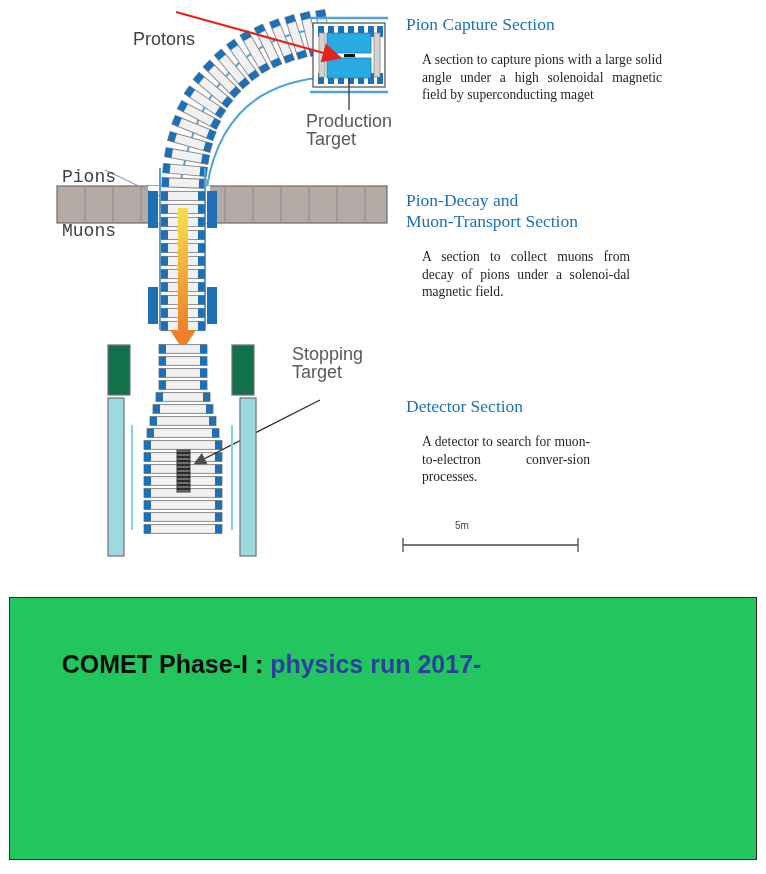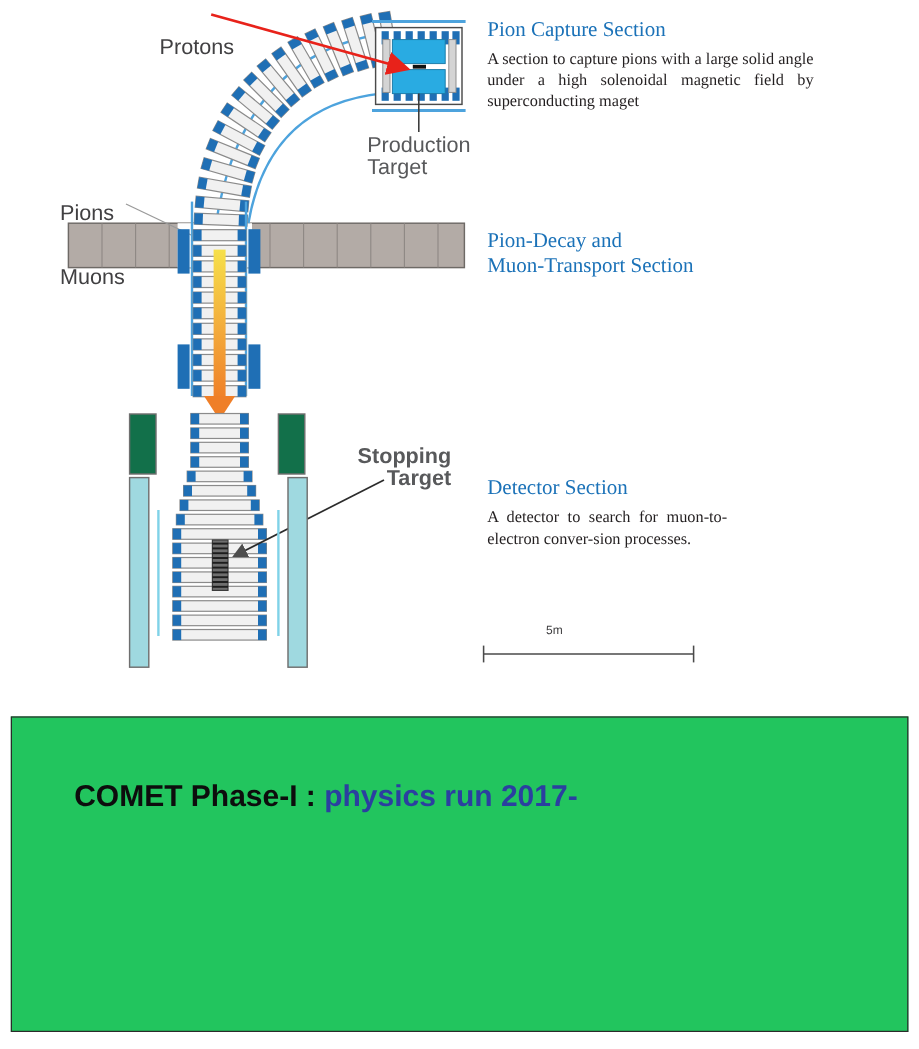--- a/index.html
+++ b/index.html
@@ -38,47 +38,46 @@
     font-size: 17.5px;
     line-height: 21px;
     margin: 0 0 5px 0;
     font-weight: 400;
   }
   .section-body {
     color: #231f20;
     font-size: 13.6px;
     line-height: 17.5px;
     text-align: justify;
-    margin: 0;
+    margin: 16px;
   }
   .section-body.left-align { text-align: justify; }
 
   #block-capture { left: 406px; top: 14px; }
   #block-transport { left: 406px; top: 190px; width: 240px; }
   #block-detector { left: 406px; top: 396px; width: 200px; }
 
   
   .diagram-label {
     position: absolute;
     color: #58595b;
     font-size: 18px;
     line-height: 18px;
     white-space: pre;
   }
   #label-protons { left: 133px; top: 30px; color: #414042; }
-  #label-pions-muons { left: 50px; top: 132px; color: #414042; }
+  #label-pions-muons { left: 62px; top: 132px; color: #414042; font-family: Liberation Mono, monospace; }
   #label-production-target {
     left: 306px; top: 112px;
     width: 84px;
   }
   #label-stopping-target {
-    left: 292px; top: 371px;
-    text-align: right;
+    left: 292px; top: 345px;
+    text-align: left;
     width: 84px;
-    font-weight: bold;
   }
   #label-scale {
     left: 455px; top: 517px;
     color: #414042;
     font-size: 10px;
   }
 
   
   #summary-box {
     position: absolute;
@@ -493,20 +492,21 @@
 </div>
 
 <div class="section-block" id="block-capture">
   <p class="section-title">Pion Capture Section</p>
   <p class="section-body">A section to capture pions with a large solid angle under a high solenoidal magnetic field by superconducting maget</p>
 </div>
 
 <div class="section-block" id="block-transport">
   <p class="section-title" style="white-space: pre-line;">Pion-Decay and
 Muon-Transport Section</p>
+  <p class="section-body left-align">A section to collect muons from decay of pions under a solenoi-dal magnetic field.</p>
 </div>
 
 <div class="section-block" id="block-detector">
   <p class="section-title">Detector Section</p>
   <p class="section-body">A detector to search for muon-to-electron conver-sion processes.</p>
 </div>
 
 <div id="summary-box">
   <div id="summary-title">
     <span class="t-black">COMET Phase-I : </span><span class="t-blue">physics run 2017-</span>

